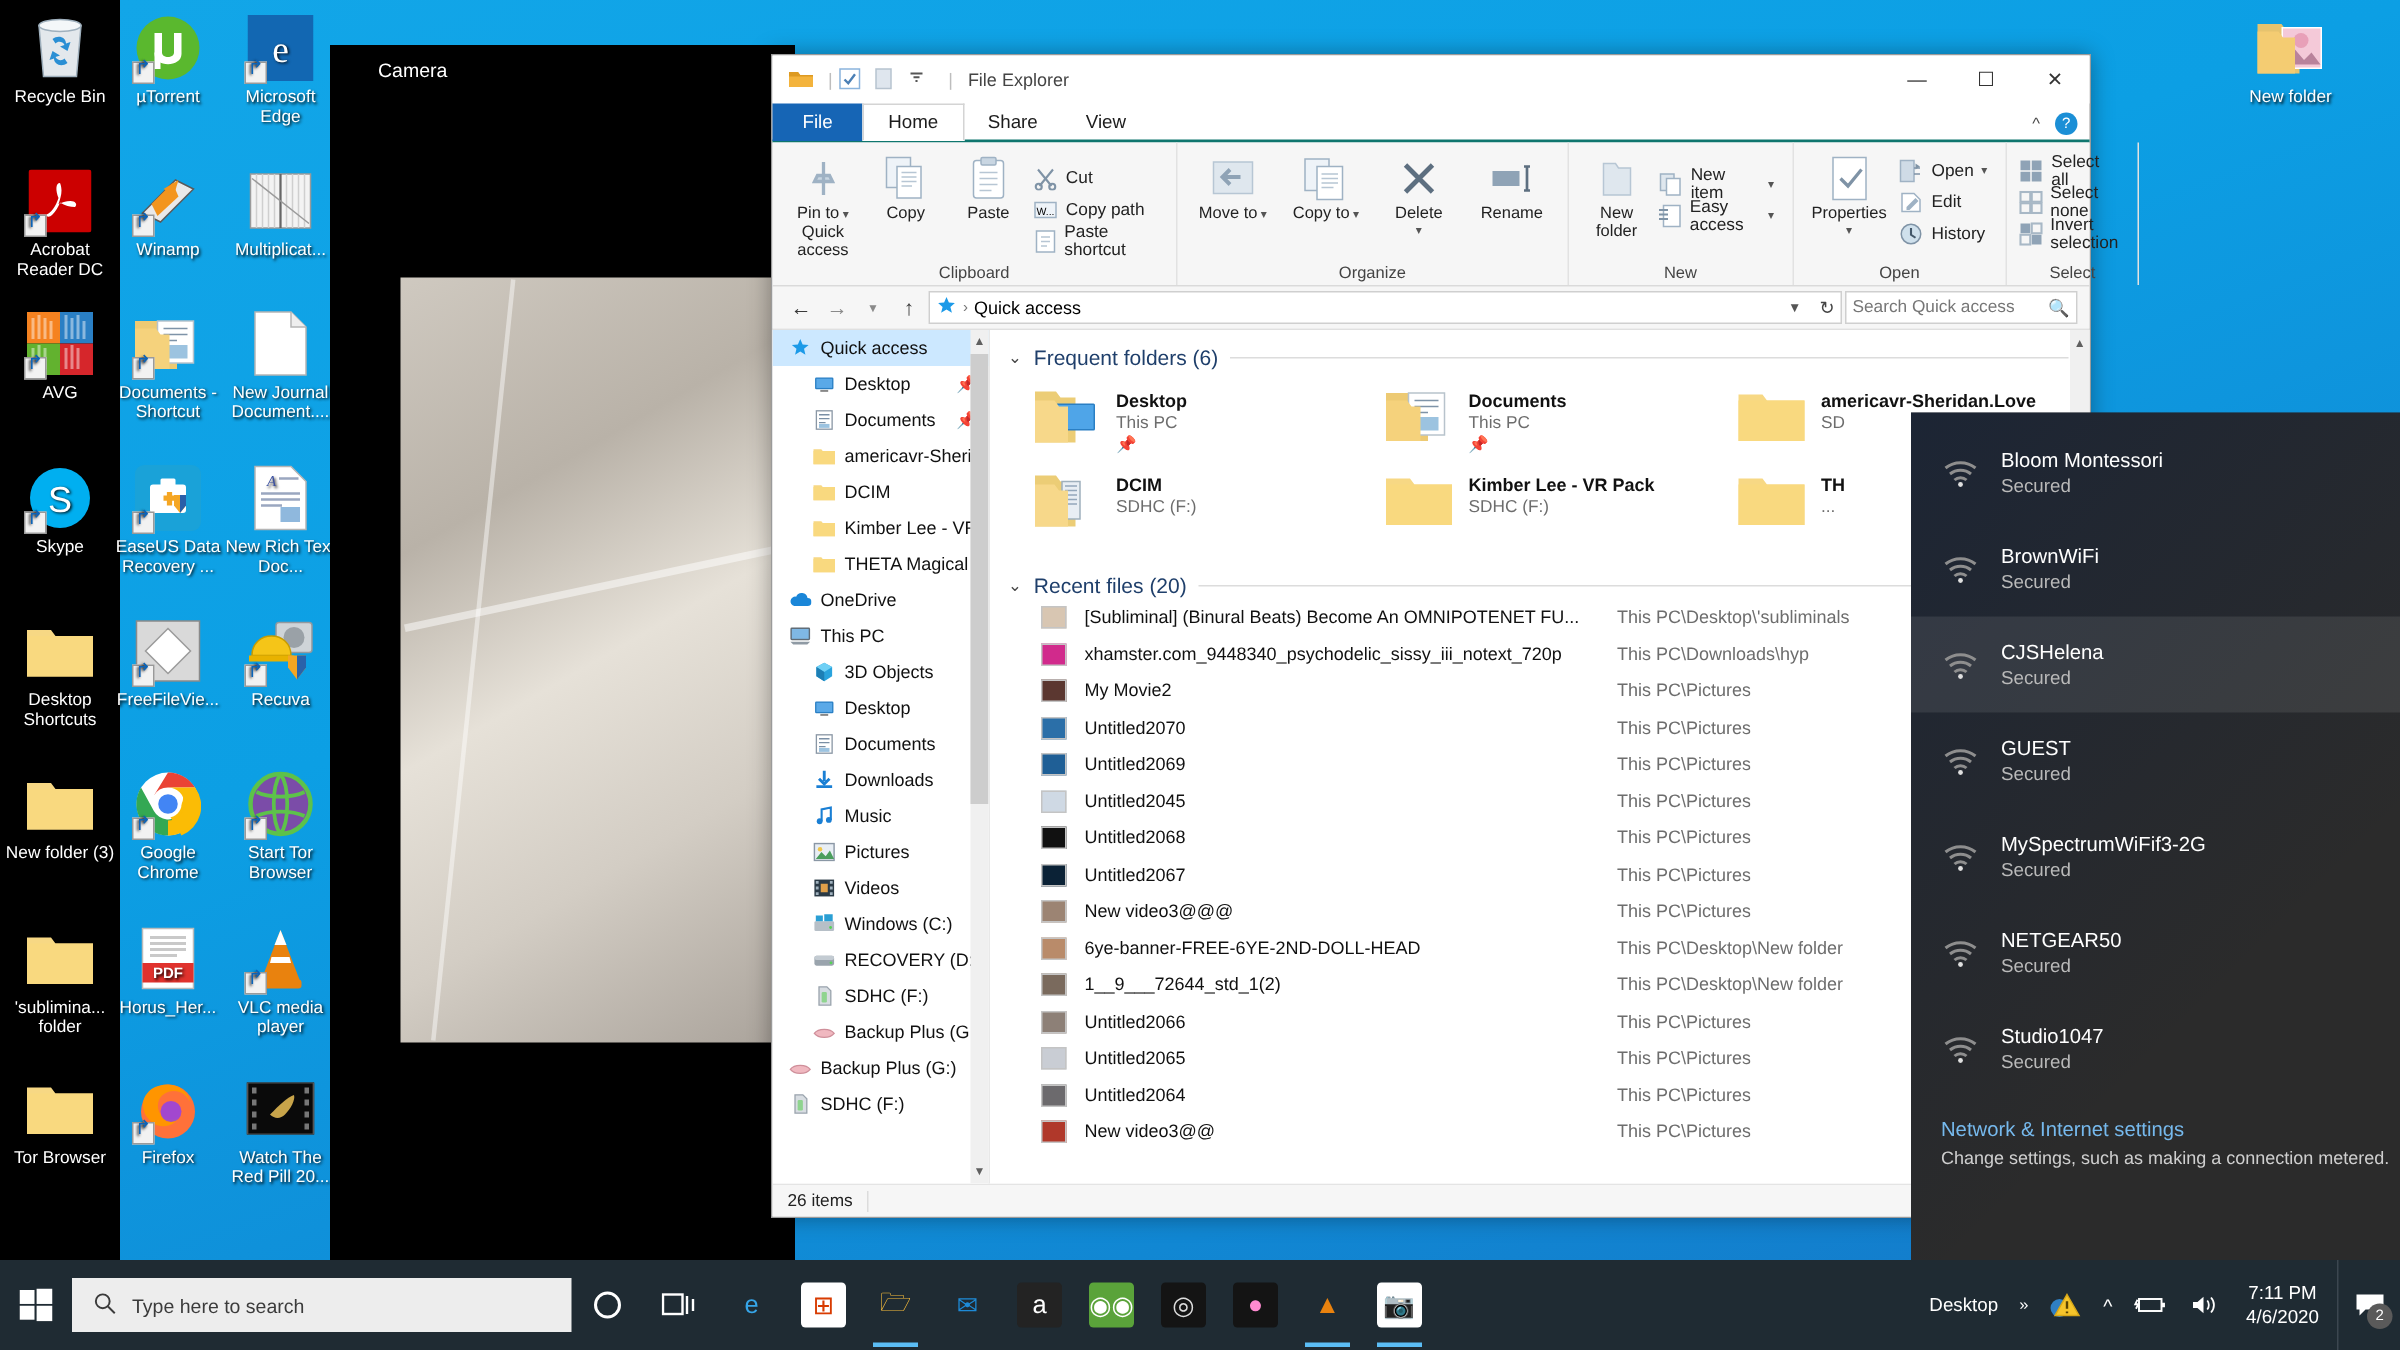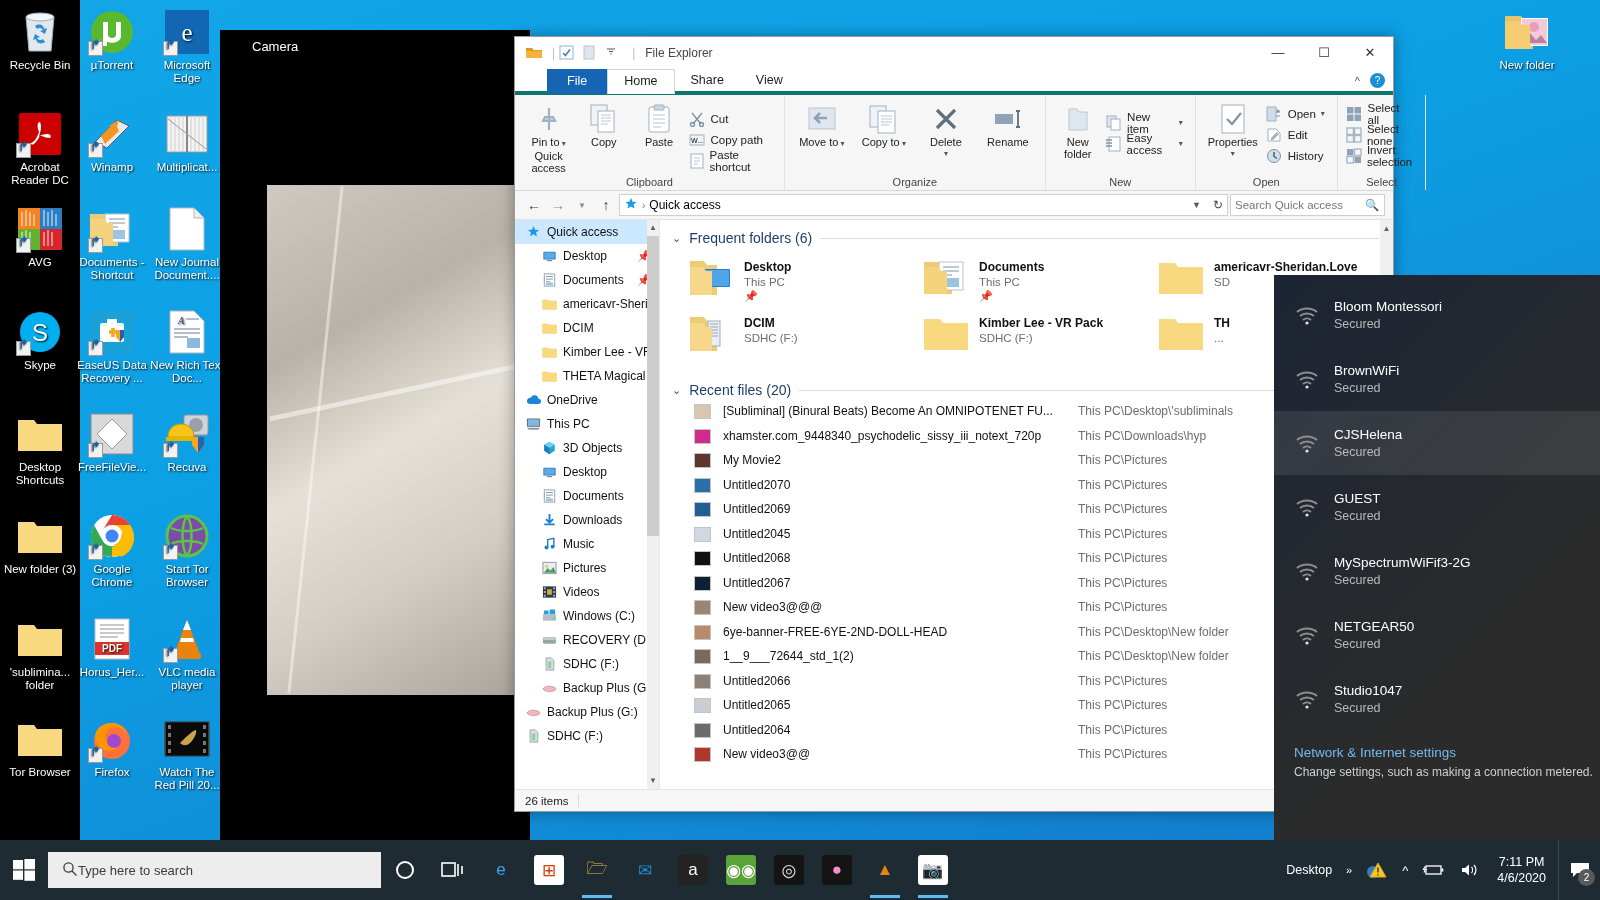--- a/index.html
+++ b/index.html
@@ -44,22 +44,22 @@
      display:flex; flex-direction:column; }
   #ex-titlebar { height:32px; background:#fff; display:flex; align-items:center;
      padding-left:10px; position:relative; }
   .qat-ico { width:18px; height:16px; margin-right:5px; display:inline-block; position:relative; }
   .qat-sep { color:#bdbdbd; margin:0 4px; }
   #ex-title-text { font-size:12px; color:#444; margin-left:6px; }
   .wbtns { position:absolute; right:0; top:0; display:flex; }
   .wbtn { width:46px; height:31px; display:flex; align-items:center; justify-content:center;
      font-size:13px; color:#333; }
 
-  #ex-tabs { height:26px; display:flex; align-items:flex-start; border-bottom:4px solid #0f766e;
-     position:relative;padding-left:32px; }
+  #ex-tabs { height:26px; display:flex; align-items:center; border-bottom:2px solid #0f766e;
+     position:relative; }
   .ex-tab { padding:4px 16px 5px; font-size:12.5px; color:#1c1c1c; }
   .ex-tab.file { background:#1665b5; color:#fff; padding:5px 20px 6px; }
   .ex-tab.active { background:#fff; border:1px solid #d4d4d4; border-bottom:1px solid #fff;
      margin-bottom:-1px; }
   .tab-right { position:absolute; right:8px; bottom:3px; display:flex; gap:10px; align-items:center; }
   .help-circle { width:15px; height:15px; border-radius:50%; background:#1b8fd6; color:#fff;
      font-size:10px; display:flex; align-items:center; justify-content:center; }
 
   #ribbon { height:96px; background:#f6f6f6; border-bottom:1px solid #dadada;
      display:flex; position:relative; font-size:11.5px; color:#222; }
@@ -146,21 +146,21 @@
      padding:8px 0 0 9px; font-size:12px; color:#fff; }
   .qa-tile.on { background:#0078d7;padding-left:28px; }
   .qa-tile.dim { color:#8a8a8a; }
   .qa-tile .qlabel { position:absolute; left:9px; bottom:5px; line-height:13px; }
 
   
   #taskbar { position:absolute; left:0; bottom:0; width:1600px; height:60px;
      background:#1f2b33; display:flex; align-items:center; }
   #start-btn { width:48px; height:60px; display:flex; align-items:center; justify-content:center; }
   #tb-search { width:333px; height:36px; background:#ededed; display:flex; align-items:center;
-     padding-left:14px; color:#3b3b3b; font-size:13px; }
+     gap:10px; padding-left:14px; color:#3b3b3b; font-size:13px; }
   .tb-ic { width:48px; height:60px; display:flex; align-items:center; justify-content:center;
      position:relative; }
   .tb-ic .app { width:30px; height:30px; display:flex; align-items:center; justify-content:center;
      border-radius:3px; font-size:17px; }
   .tb-ic.running:after { content:""; position:absolute; left:9px; bottom:2px; width:30px; height:3px;
      background:#5bbdf5; }
   #tray { margin-left:auto; display:flex; align-items:center; height:60px; color:#fff;
      font-size:12.5px; gap:0; }
   #tray .t { padding:0 7px; display:flex; align-items:center; height:60px; }
   #clock { text-align:center; line-height:16px; padding:0 12px 0 8px; font-size:12.5px; }

